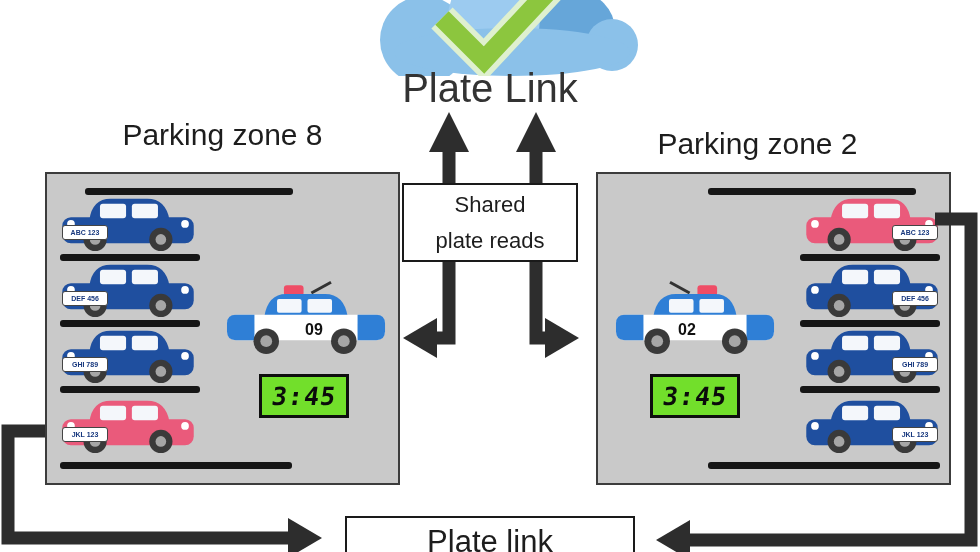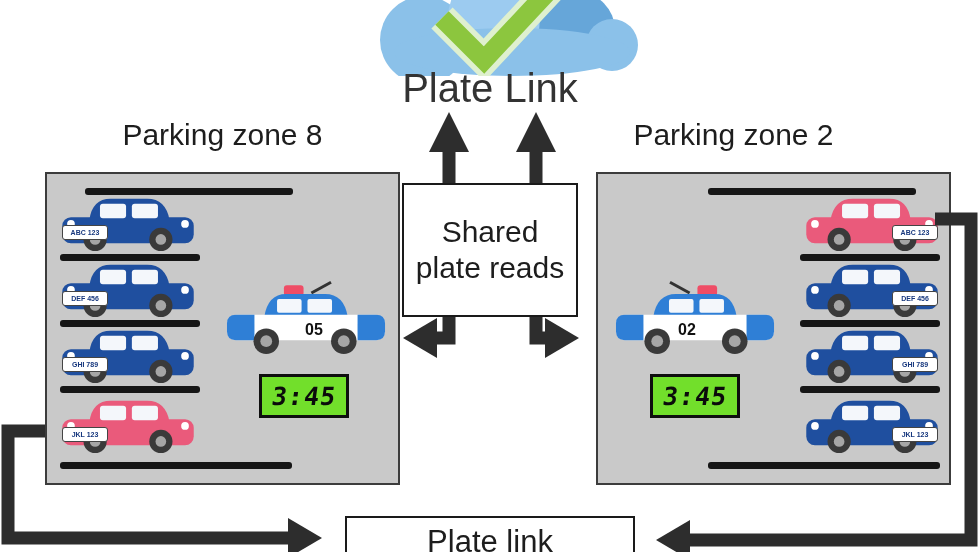--- a/index.html
+++ b/index.html
@@ -7,21 +7,21 @@
          font-family:"Liberation Sans",sans-serif;}
 
   
   .cloud{position:absolute;left:372px;top:0;width:272px;height:76px;z-index:1;}
   .cloud svg{display:block;width:100%;height:100%;}
   .cloud-label{position:absolute;left:340px;top:66px;width:300px;height:44px;z-index:5;
                text-align:center;font-size:40px;color:#333;line-height:44px;}
 
   .zone-title{position:absolute;top:118px;width:355px;text-align:center;
               font-size:30px;color:#1d1d1d;z-index:3;}
-  .zt1{left:45px;} .zt2{left:556px;}
+  .zt1{left:45px;} .zt2{left:580px;margin-top:9px;}
 
   
   .zone{position:absolute;top:172px;width:355px;height:313px;background:#c9c9c9;
         border:2.5px solid #3c3c3c;box-sizing:border-box;z-index:2;}
   .zone1{left:45px;} .zone2{left:580px;margin-left:16px;}
 
   .bar{position:absolute;height:7px;background:#161616;border-radius:3px;}
 
   .car{position:absolute;width:136px;height:58px;}
   .car svg{display:block;width:100%;height:100%;}
@@ -55,24 +55,24 @@
          align-items:center;justify-content:center;}
   .timer span{font-family:"DejaVu Sans Mono",monospace;font-weight:bold;font-size:25px;
               color:#0b0b0b;transform:skewX(-8deg);letter-spacing:1px;}
 
   
   .arrows{position:absolute;left:0;top:0;width:980px;height:552px;z-index:4;pointer-events:none;}
   .arrows path{fill:none;stroke:#2d2d2d;stroke-width:13;stroke-linejoin:miter;}
   .arrows polygon{fill:#2d2d2d;}
 
   
-  .shared-box{position:absolute;left:402px;top:183px;width:176px;height:134px;
+  .shared-box{position:absolute;left:402px;top:183px;width:176px;height:79px;
               background:#fff;border:2.5px solid #1a1a1a;box-sizing:border-box;z-index:6;
               display:flex;flex-direction:column;align-items:center;justify-content:center;
-              font-size:30px;color:#1d1d1d;line-height:36px;}
+              font-size:22px;color:#1d1d1d;line-height:36px;}
   .bottom-box{position:absolute;left:345px;top:516px;width:290px;height:60px;
               background:#fff;border:2.5px solid #1a1a1a;box-sizing:border-box;z-index:6;
               text-align:center;font-size:31px;color:#1d1d1d;padding-top:6px;}
 </style>
 </head>
 <body>
 
 <div class="stage">
 
   <div class="cloud">
@@ -180,21 +180,21 @@
           <rect class="win" x="53" y="19" width="25" height="14" rx="2"></rect>
           <rect class="win" x="84" y="19" width="25" height="14" rx="2"></rect>
           <rect class="bodyw" x="2" y="35" width="161" height="26" rx="9"></rect>
           <path class="cab" d="M2,44 Q2,35 11,35 L30,35 L30,61 L11,61 Q2,61 2,52 Z"></path>
           <path class="cab" d="M163,44 Q163,35 154,35 L135,35 L135,61 L154,61 Q163,61 163,52 Z"></path>
           <circle class="tire" cx="42" cy="62" r="13"></circle>
           <circle class="hub" cx="42" cy="62" r="6"></circle>
           <circle class="tire" cx="121" cy="62" r="13"></circle>
           <circle class="hub" cx="121" cy="62" r="6"></circle>
         </svg>
-      <div class="pnum">05</div>
+      <div class="pnum">09</div>
     </div>
     <div class="timer" style="left:212px;top:200px">
       <span>3:45</span>
     </div>
   </div>
 
   <div class="zone zone2">
     <div class="bar" style="left:110px;top:14px;width:208px"></div>
     <div class="bar" style="left:202px;top:80px;width:140px"></div>
     <div class="bar" style="left:202px;top:146px;width:140px"></div>

